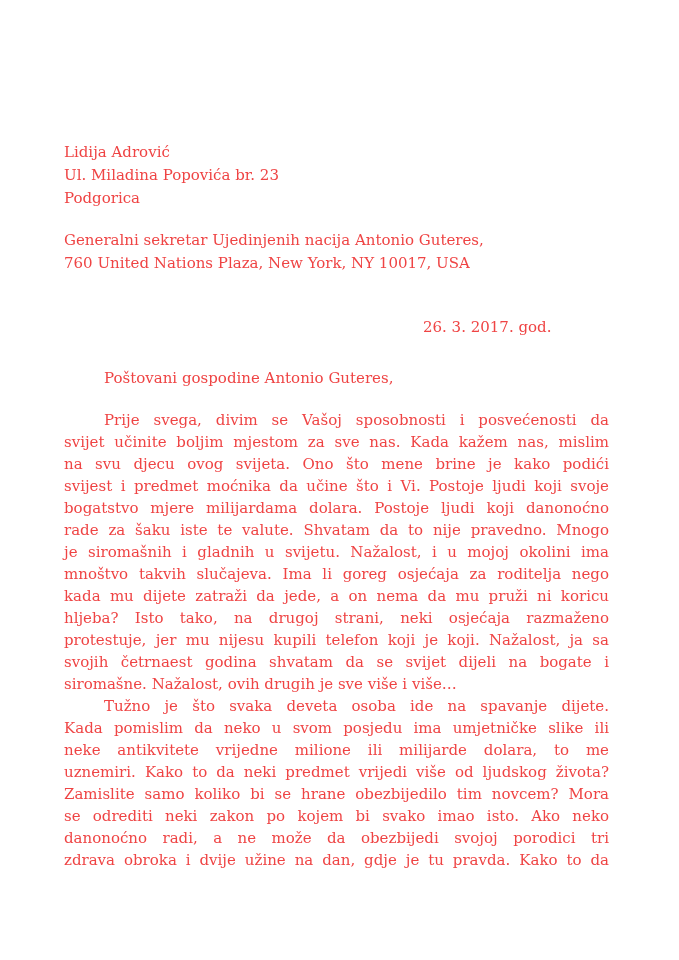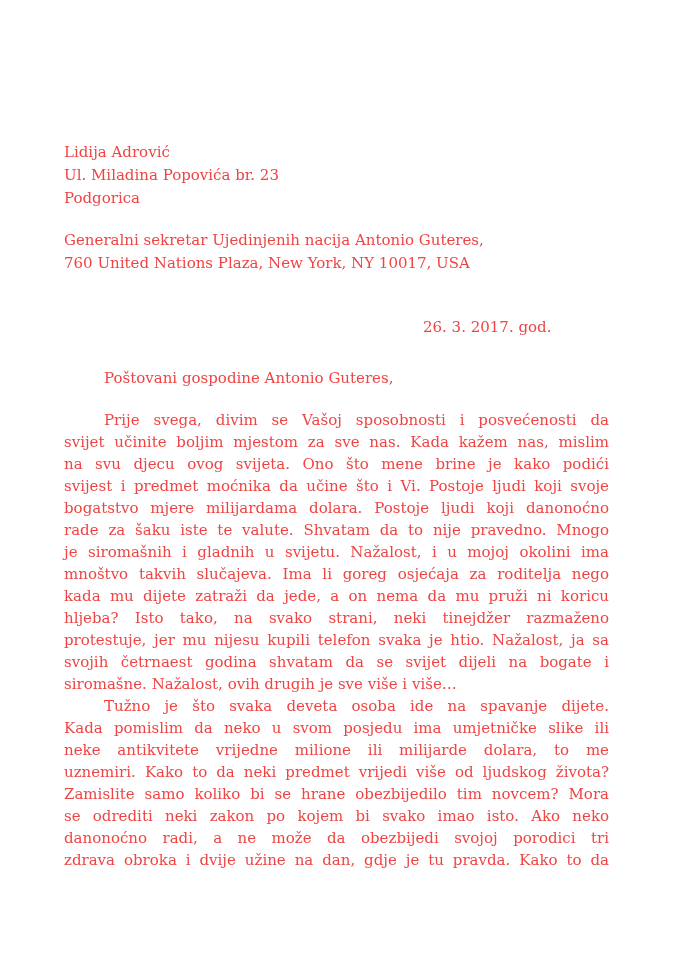--- a/index.html
+++ b/index.html
@@ -36,22 +36,22 @@
 
   <div class="just indent" style="top:409px">Prije svega, divim se Vašoj sposobnosti i posvećenosti da</div>
   <div class="just" style="top:453px">na svu djecu ovog svijeta. Ono što mene brine je kako podići</div>
   <div class="just" style="top:431px">svijet učinite boljim mjestom za sve nas. Kada kažem nas, mislim</div>
   <div class="just" style="top:475px">svijest i predmet moćnika da učine što i Vi. Postoje ljudi koji svoje</div>
   <div class="just" style="top:497px">bogatstvo mjere milijardama dolara. Postoje ljudi koji danonoćno</div>
   <div class="just" style="top:519px">rade za šaku iste te valute. Shvatam da to nije pravedno. Mnogo</div>
   <div class="just" style="top:541px">je siromašnih i gladnih u svijetu. Nažalost, i u mojoj okolini ima</div>
   <div class="just" style="top:563px">mnoštvo takvih slučajeva. Ima li goreg osjećaja za roditelja nego</div>
   <div class="just" style="top:585px">kada mu dijete zatraži da jede, a on nema da mu pruži ni koricu</div>
-  <div class="just" style="top:607px">hljeba? Isto tako, na svako strani, neki tinejdžer razmaženo</div>
-  <div class="just" style="top:629px">protestuje, jer mu nijesu kupili telefon svaka je htio. Nažalost, ja sa</div>
+  <div class="just" style="top:607px">hljeba? Isto tako, na drugoj strani, neki osjećaja razmaženo</div>
+  <div class="just" style="top:629px">protestuje, jer mu nijesu kupili telefon koji je koji. Nažalost, ja sa</div>
   <div class="just" style="top:651px">svojih četrnaest godina shvatam da se svijet dijeli na bogate i</div>
   <div class="just last" style="top:673px">siromašne. Nažalost, ovih drugih je sve više i više…</div>
 
   <div class="just indent" style="top:695px">Tužno je što svaka deveta osoba ide na spavanje dijete.</div>
   <div class="just" style="top:717px">Kada pomislim da neko u svom posjedu ima umjetničke slike ili</div>
   <div class="just" style="top:739px">neke antikvitete vrijedne milione ili milijarde dolara, to me</div>
   <div class="just" style="top:761px">uznemiri. Kako to da neki predmet vrijedi više od ljudskog života?</div>
   <div class="just" style="top:783px">Zamislite samo koliko bi se hrane obezbijedilo tim novcem? Mora</div>
   <div class="just" style="top:805px">se odrediti neki zakon po kojem bi svako imao isto. Ako neko</div>
   <div class="just" style="top:827px">danonoćno radi, a ne može da obezbijedi svojoj porodici tri</div>

